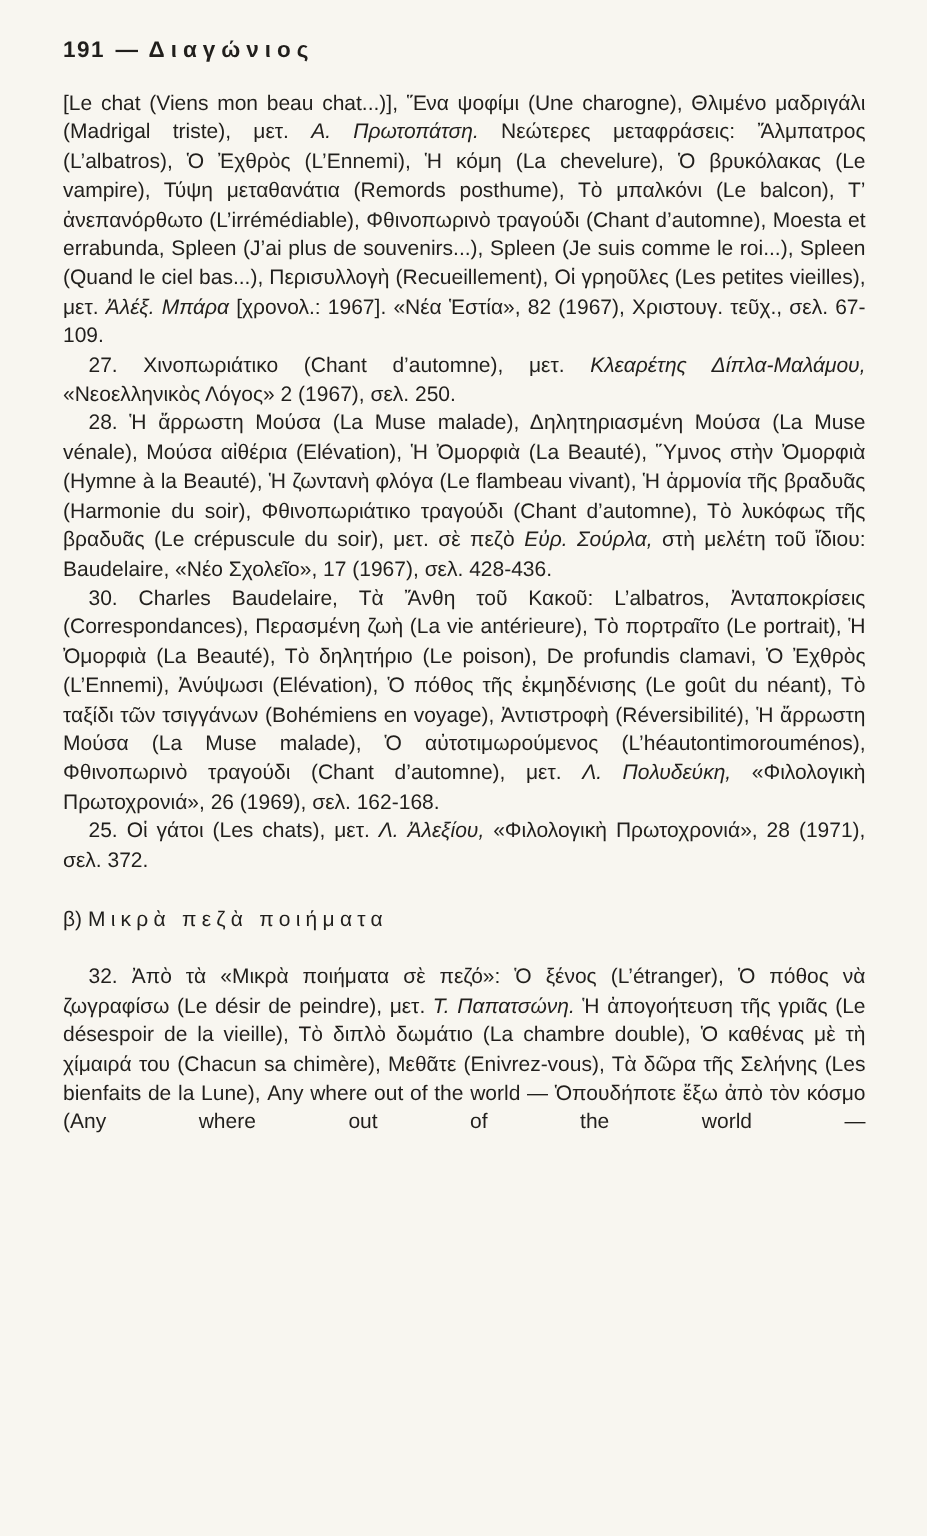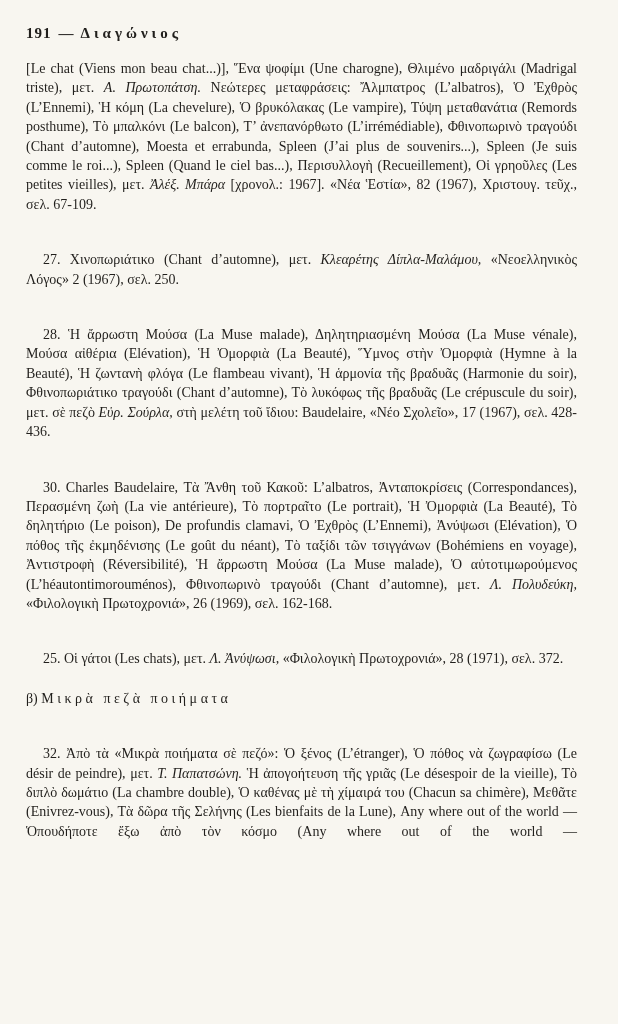--- a/index.html
+++ b/index.html
@@ -8,39 +8,39 @@
   }
   body {
     width: 618px;
     height: 1024px;
     overflow: hidden;
   }
   .page {
     box-sizing: border-box;
     width: 618px;
     height: 1024px;
-    padding: 25px 41px 0 26px;
-    font-family: Liberation Serif, serif;
+    padding: 25px 41px 0 42px;
+    font-family: Liberation Sans, sans-serif;
   }
   .running-header {
     font-size: 15px;
     font-weight: bold;
     margin-bottom: 17px;
     white-space: nowrap;
   }
   .running-header .num { letter-spacing: 1px; }
   .running-header .sep { margin: 0 7px; }
   .running-header .title { letter-spacing: 4px; }
   .body-text {
     font-size: 14px;
     line-height: 19.4px;
     text-align: justify;
   }
   p.para { margin: 0; }
-  p.para.indent { text-indent: 17px; margin-top: 36px; }
+  p.para.indent { text-indent: 17px; }
   p.para.heading {
     margin: 20px 0 19px 0;
     text-align: left;
     text-indent: 0;
   }
   p.para.jl { text-align-last: justify; }
   .it { font-style: italic; }
   .sp { letter-spacing: 3.5px; }
 </style>
 </head>
@@ -48,17 +48,17 @@
 
 <div class="page" style="color: rgb(33, 31, 28);">
   <div class="running-header">
     <span class="num">191</span><span class="sep">—</span><span class="title">Διαγώνιος</span>
   </div>
   <div class="body-text">
       <p class="para"><span>[Le chat (Viens mon beau chat...)], Ἕνα ψοφίμι (Une charogne), Θλιμένο μαδριγάλι (Madrigal triste), μετ. </span><span class="it">Α. Πρωτοπάτση.</span><span> Νεώτερες μεταφράσεις: Ἄλμπατρος (L’albatros), Ὁ Ἐχθρὸς (L’Ennemi), Ἡ κόμη (La chevelure), Ὁ βρυκόλακας (Le vampire), Τύψη μεταθανάτια (Remords posthume), Τὸ μπαλκόνι (Le balcon), Τ’ ἀνεπανόρθωτο (L’irrémédiable), Φθινοπωρινὸ τραγούδι (Chant d’automne), Moesta et errabunda, Spleen (J’ai plus de souvenirs...), Spleen (Je suis comme le roi...), Spleen (Quand le ciel bas...), Περισυλλογὴ (Recueillement), Οἱ γρηοῦλες (Les petites vieilles), μετ. </span><span class="it">Ἀλέξ. Μπάρα</span><span> [χρονολ.: 1967]. «Νέα Ἑστία», 82 (1967), Χριστουγ. τεῦχ., σελ. 67-109.</span></p>
       <p class="para indent"><span>27. Χινοπωριάτικο (Chant d’automne), μετ. </span><span class="it">Κλεαρέτης Δίπλα-Μαλάμου,</span><span> «Νεοελληνικὸς Λόγος» 2 (1967), σελ. 250.</span></p>
       <p class="para indent"><span>28. Ἡ ἄρρωστη Μούσα (La Muse malade), Δηλητηριασμένη Μούσα (La Muse vénale), Μούσα αἰθέρια (Elévation), Ἡ Ὀμορφιὰ (La Beauté), Ὕμνος στὴν Ὀμορφιὰ (Hymne à la Beauté), Ἡ ζωντανὴ φλόγα (Le flambeau vivant), Ἡ ἁρμονία τῆς βραδυᾶς (Harmonie du soir), Φθινοπωριάτικο τραγούδι (Chant d’automne), Τὸ λυκόφως τῆς βραδυᾶς (Le crépuscule du soir), μετ. σὲ πεζὸ </span><span class="it">Εὐρ. Σούρλα,</span><span> στὴ μελέτη τοῦ ἴδιου: Baudelaire, «Νέο Σχολεῖο», 17 (1967), σελ. 428-436.</span></p>
       <p class="para indent"><span>30. Charles Baudelaire, Τὰ Ἄνθη τοῦ Κακοῦ: L’albatros, Ἀνταποκρίσεις (Correspondances), Περασμένη ζωὴ (La vie antérieure), Τὸ πορτραῖτο (Le portrait), Ἡ Ὀμορφιὰ (La Beauté), Τὸ δηλητήριο (Le poison), De profundis clamavi, Ὁ Ἐχθρὸς (L’Ennemi), Ἀνύψωσι (Elévation), Ὁ πόθος τῆς ἐκμηδένισης (Le goût du néant), Τὸ ταξίδι τῶν τσιγγάνων (Bohémiens en voyage), Ἀντιστροφὴ (Réversibilité), Ἡ ἄρρωστη Μούσα (La Muse malade), Ὁ αὐτοτιμωρούμενος (L’héautontimorouménos), Φθινοπωρινὸ τραγούδι (Chant d’automne), μετ. </span><span class="it">Λ. Πολυδεύκη,</span><span> «Φιλολογικὴ Πρωτοχρονιά», 26 (1969), σελ. 162-168.</span></p>
-      <p class="para indent"><span>25. Οἱ γάτοι (Les chats), μετ. </span><span class="it">Λ. Ἀνύψωσι,</span><span> «Φιλολογικὴ Πρωτοχρονιά», 28 (1971), σελ. 372.</span></p>
+      <p class="para indent"><span>25. Οἱ γάτοι (Les chats), μετ. </span><span class="it">Λ. Ἀλεξίου,</span><span> «Φιλολογικὴ Πρωτοχρονιά», 28 (1971), σελ. 372.</span></p>
       <p class="para heading"><span>β) </span><span class="sp">Μικρὰ πεζὰ ποιήματα</span></p>
       <p class="para indent jl"><span>32. Ἀπὸ τὰ «Μικρὰ ποιήματα σὲ πεζό»: Ὁ ξένος (L’étranger), Ὁ πόθος νὰ ζωγραφίσω (Le désir de peindre), μετ. </span><span class="it">Τ. Παπατσώνη.</span><span> Ἡ ἀπογοήτευση τῆς γριᾶς (Le désespoir de la vieille), Τὸ διπλὸ δωμάτιο (La chambre double), Ὁ καθένας μὲ τὴ χίμαιρά του (Chacun sa chimère), Μεθᾶτε (Enivrez-vous), Τὰ δῶρα τῆς Σελήνης (Les bienfaits de la Lune), Any where out of the world — Ὁπουδήποτε ἔξω ἀπὸ τὸν κόσμο (Any where out of the world —</span></p>
     </div>
 </div>
 
 </body></html>

